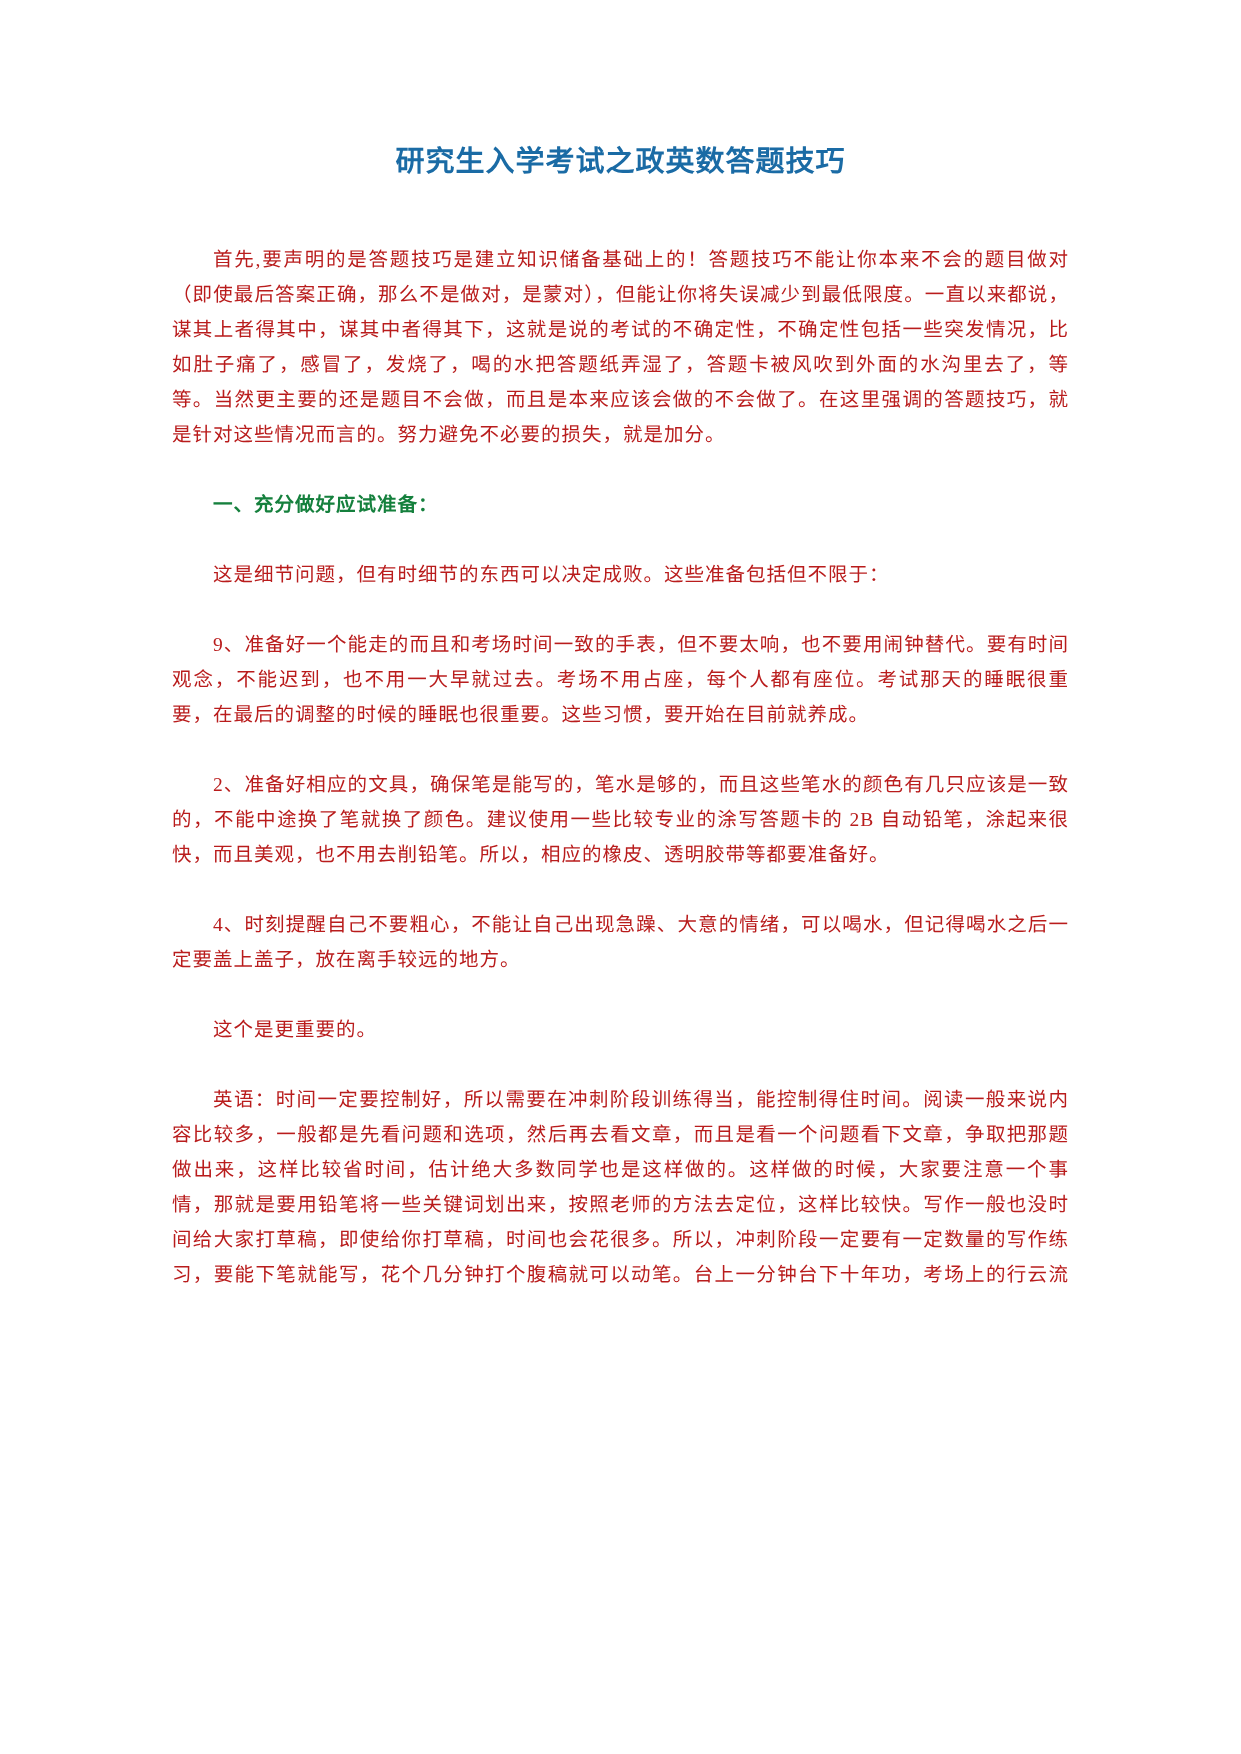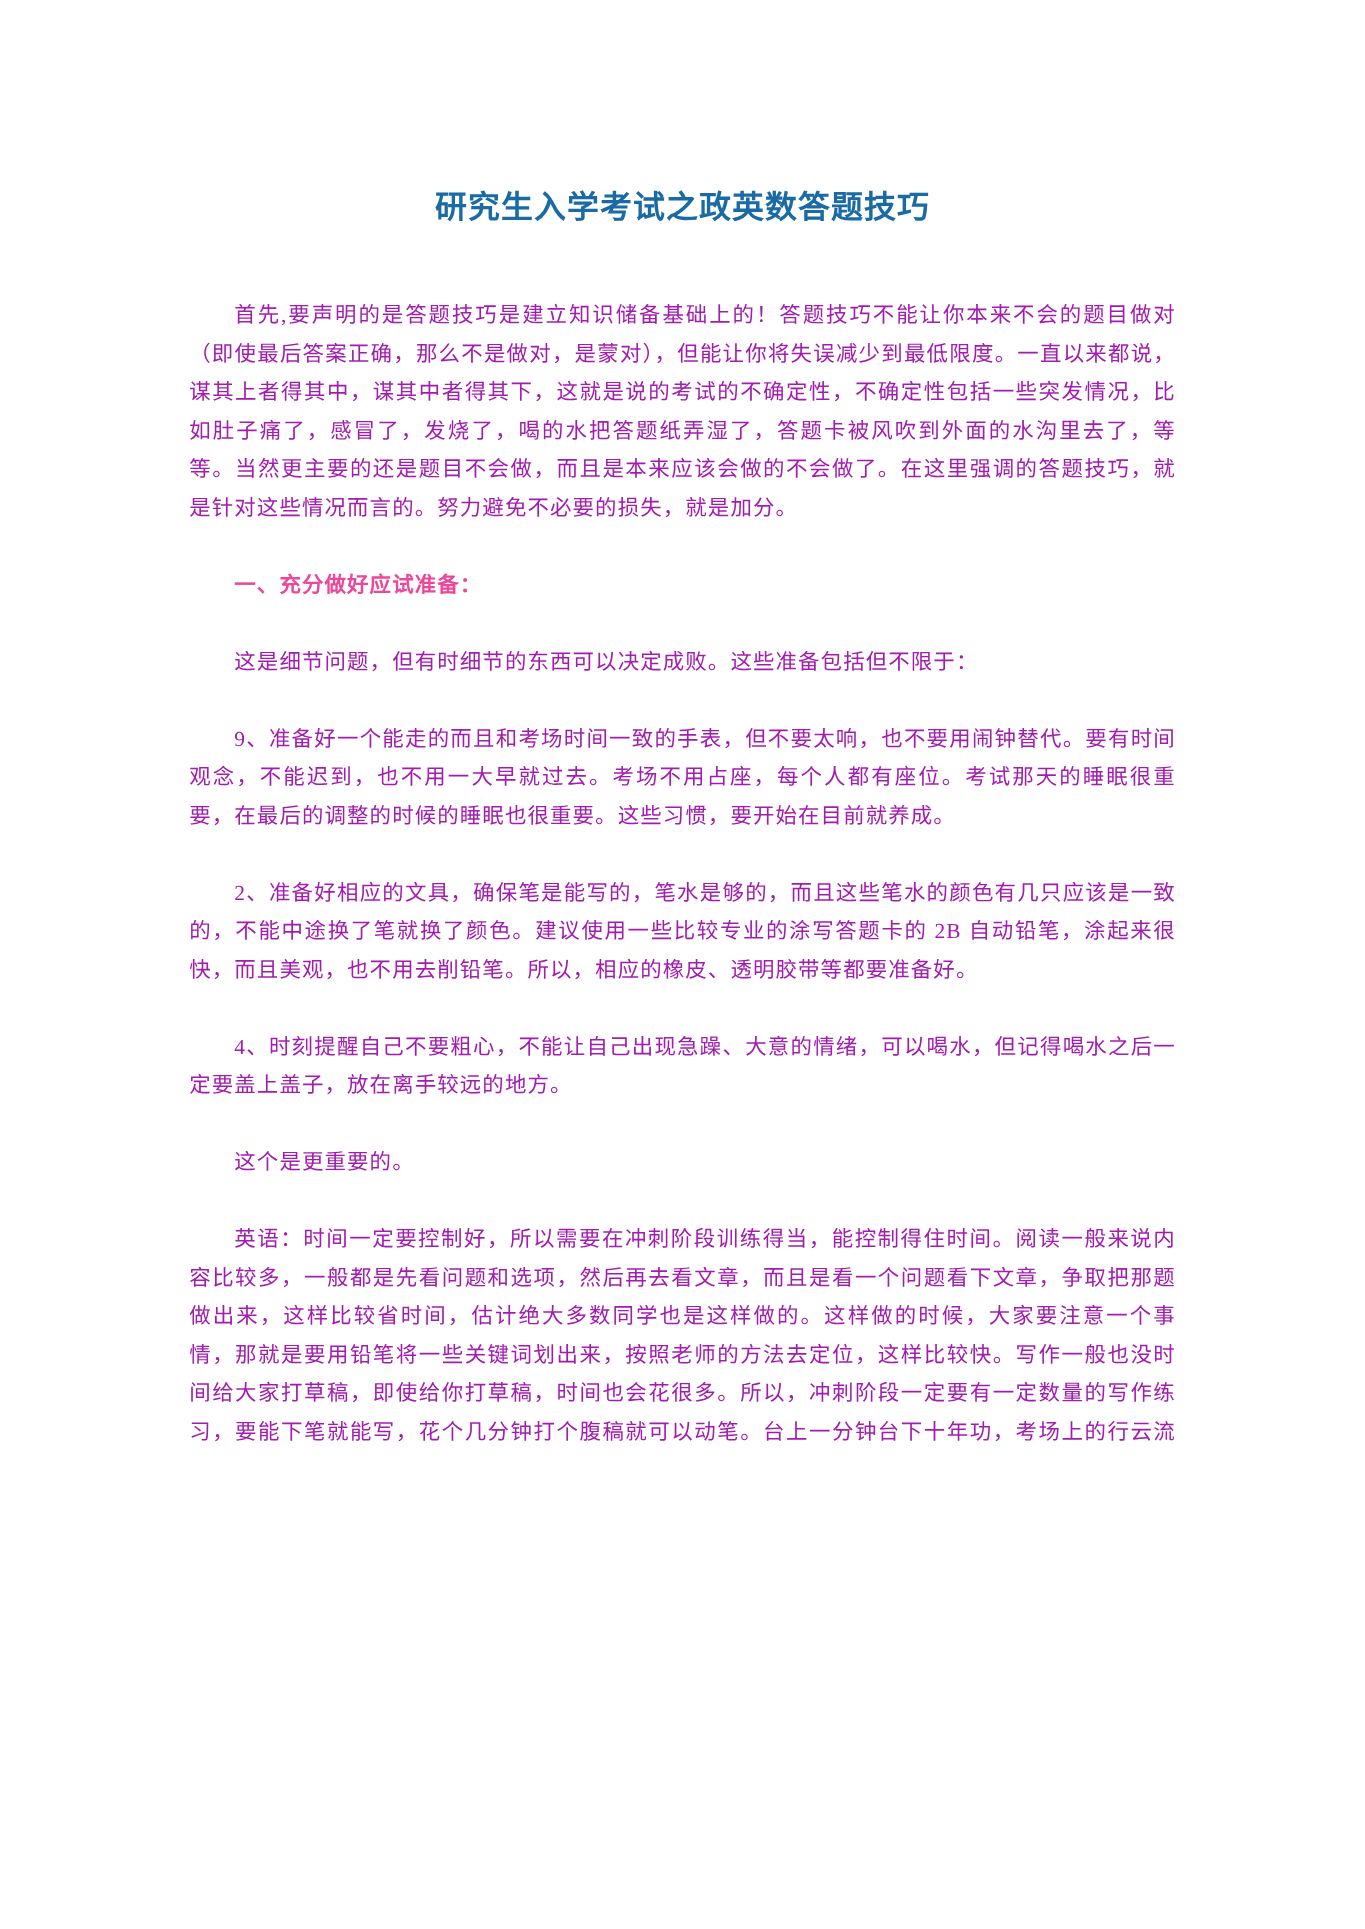--- a/index.html
+++ b/index.html
@@ -9,44 +9,43 @@
   }
   .page {
     position: relative;
     width: 1241px;
     height: 1283px;
     box-sizing: border-box;
     background: #ffffff;
     padding: 142px 172px 16px 172px;
     overflow: hidden;
     font-family: "Liberation Serif", "DejaVu Serif", serif;
-    margin-top: 28px;
   }
   .doc-title {
     margin: 0 0 62px 0;
     text-align: center;
     font-size: 29px;
     line-height: 38px;
     font-weight: 700;
     color: #1a6ba5;
     letter-spacing: 1px;
   }
   .para, .heading {
     margin: 0 0 35px 0;
     font-size: 19.5px;
     line-height: 35px;
     letter-spacing: 1px;
     text-align: justify;
     text-indent: 41px;
-    color: #a21caf;
+    color: #b91c1c;
     word-break: break-all;
   }
   .heading {
     font-weight: 700;
-    color: #ec4899;
+    color: #15803d;
   }
 </style>
 </head>
 <body>
 
 <div class="page">
   <h1 class="doc-title"><span>研究生入学考试之政英数答题技巧</span></h1>
 
   <p class="para">首先,要声明的是答题技巧是建立知识储备基础上的！答题技巧不能让你本来不会的题目做对（即使最后答案正确，那么不是做对，是蒙对），但能让你将失误减少到最低限度。一直以来都说，谋其上者得其中，谋其中者得其下，这就是说的考试的不确定性，不确定性包括一些突发情况，比如肚子痛了，感冒了，发烧了，喝的水把答题纸弄湿了，答题卡被风吹到外面的水沟里去了，等等。当然更主要的还是题目不会做，而且是本来应该会做的不会做了。在这里强调的答题技巧，就是针对这些情况而言的。努力避免不必要的损失，就是加分。</p>
 

